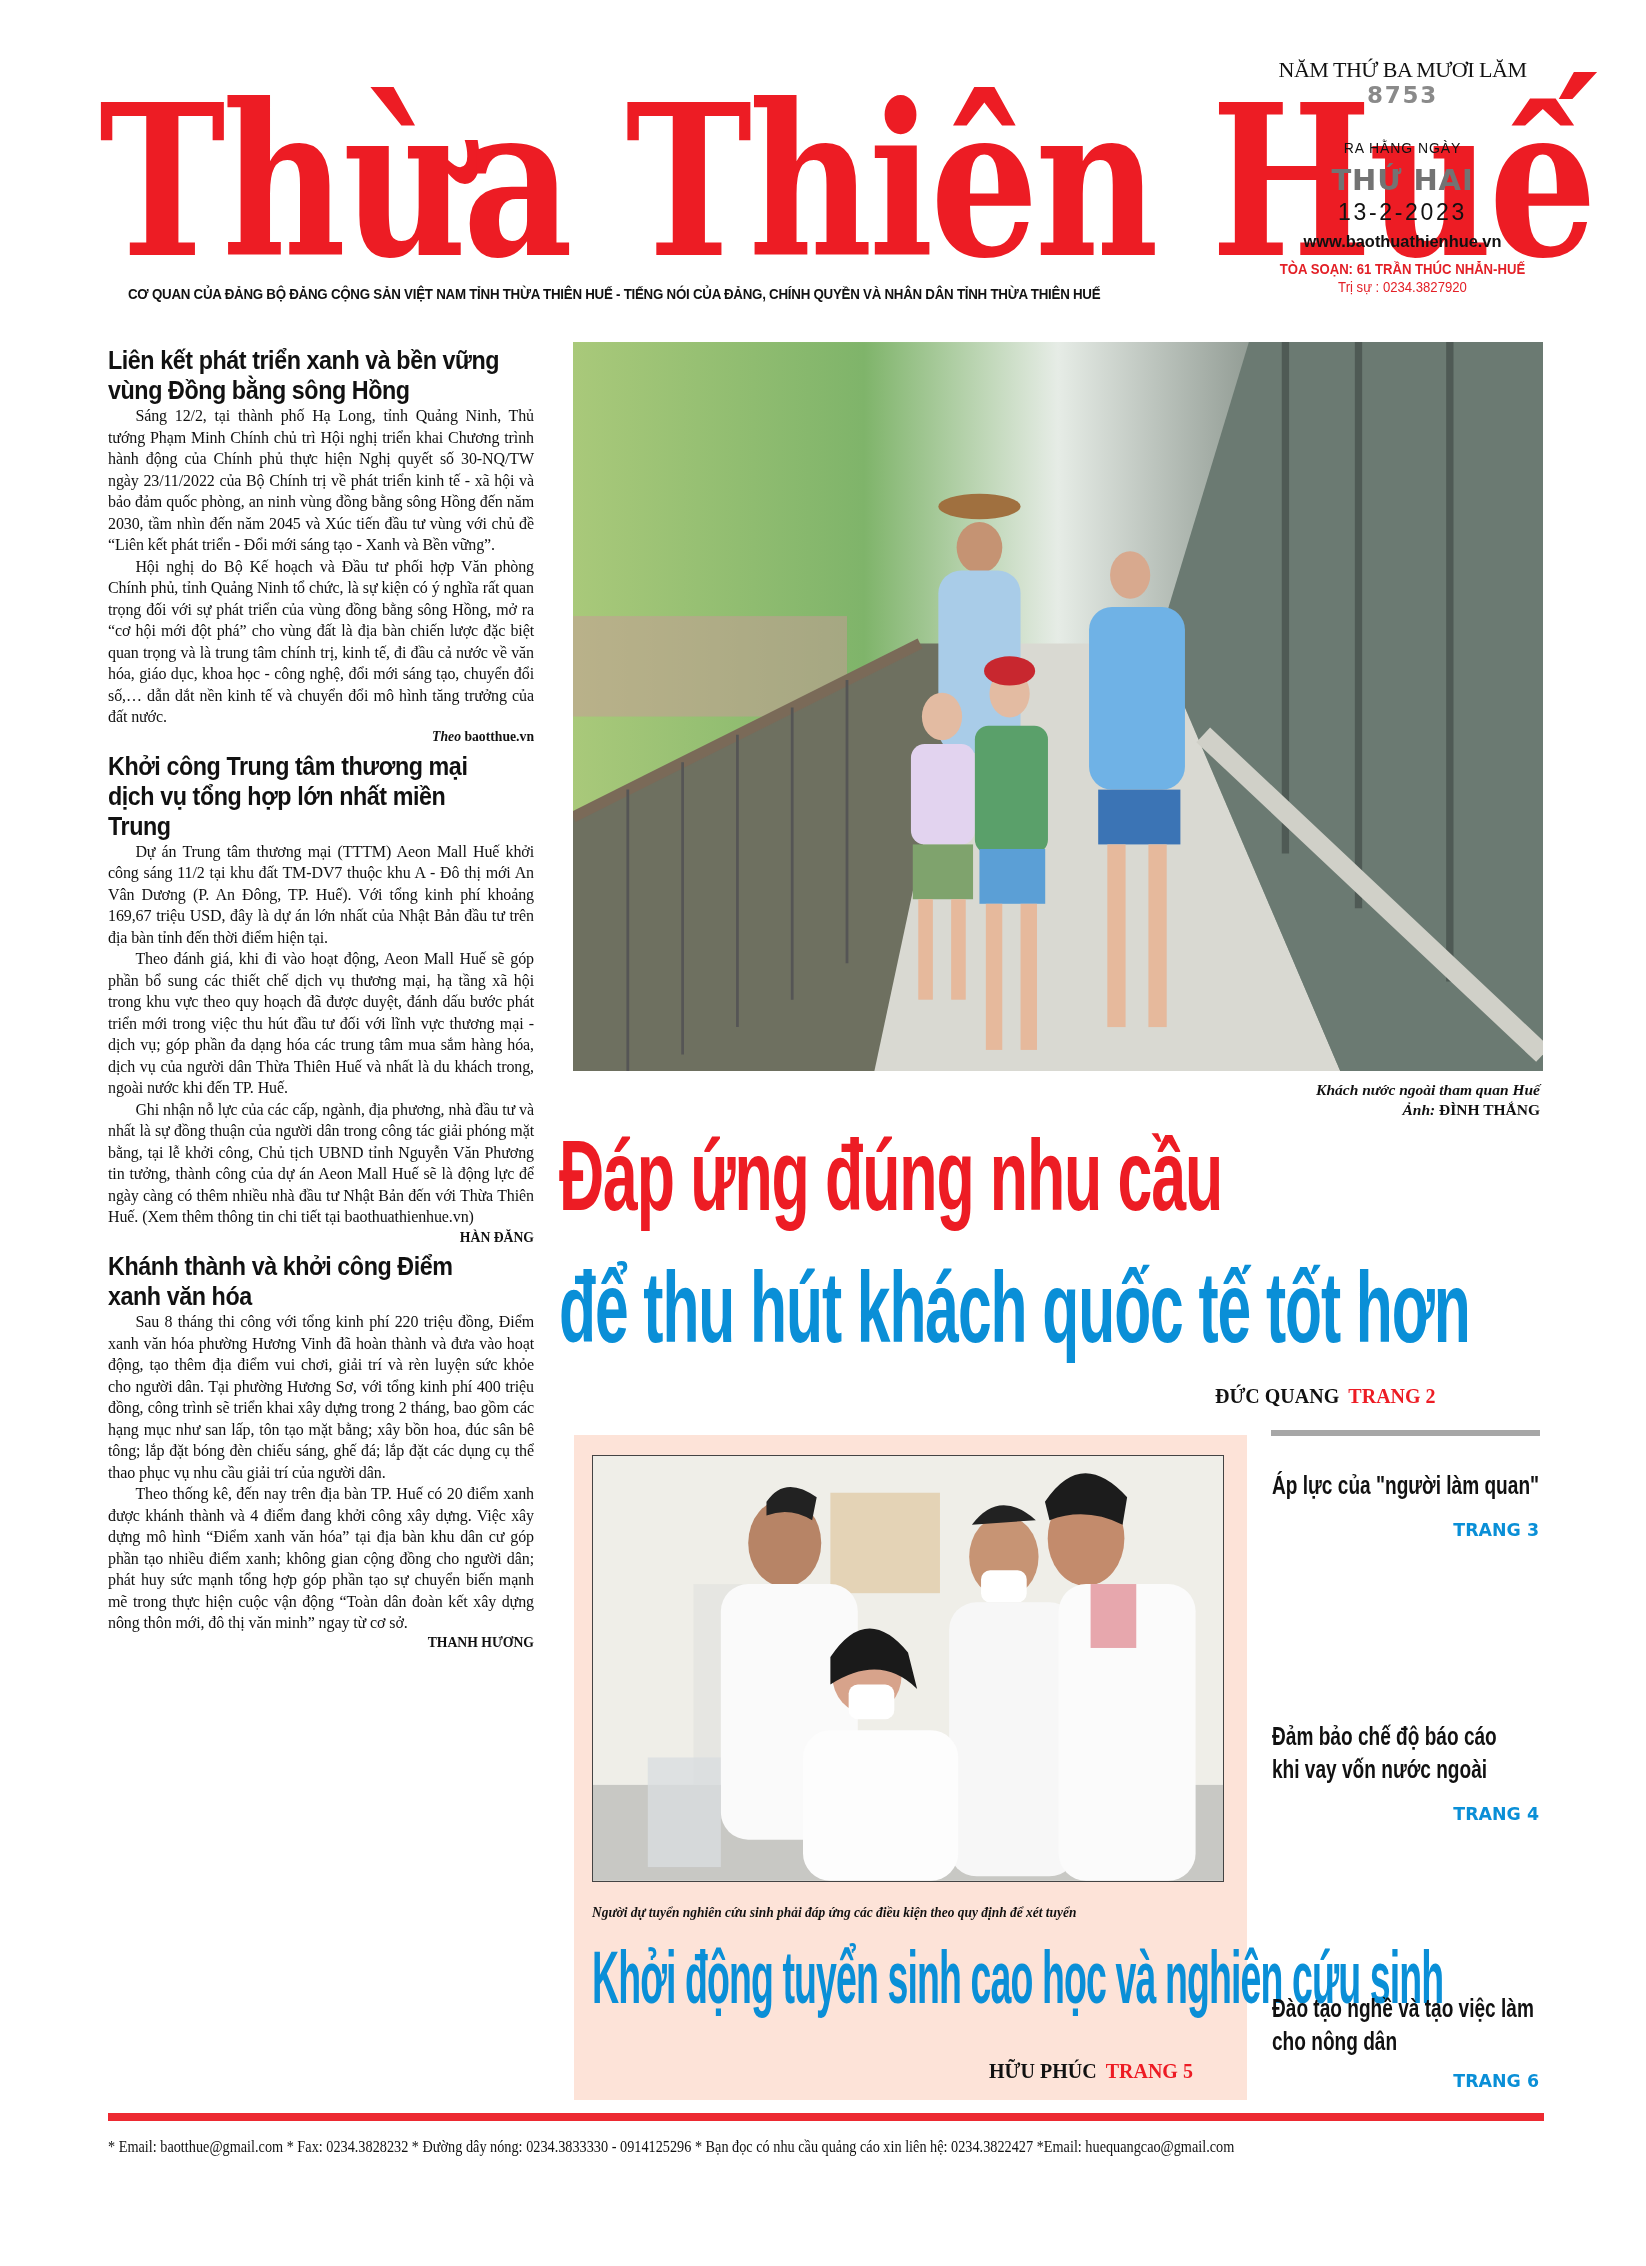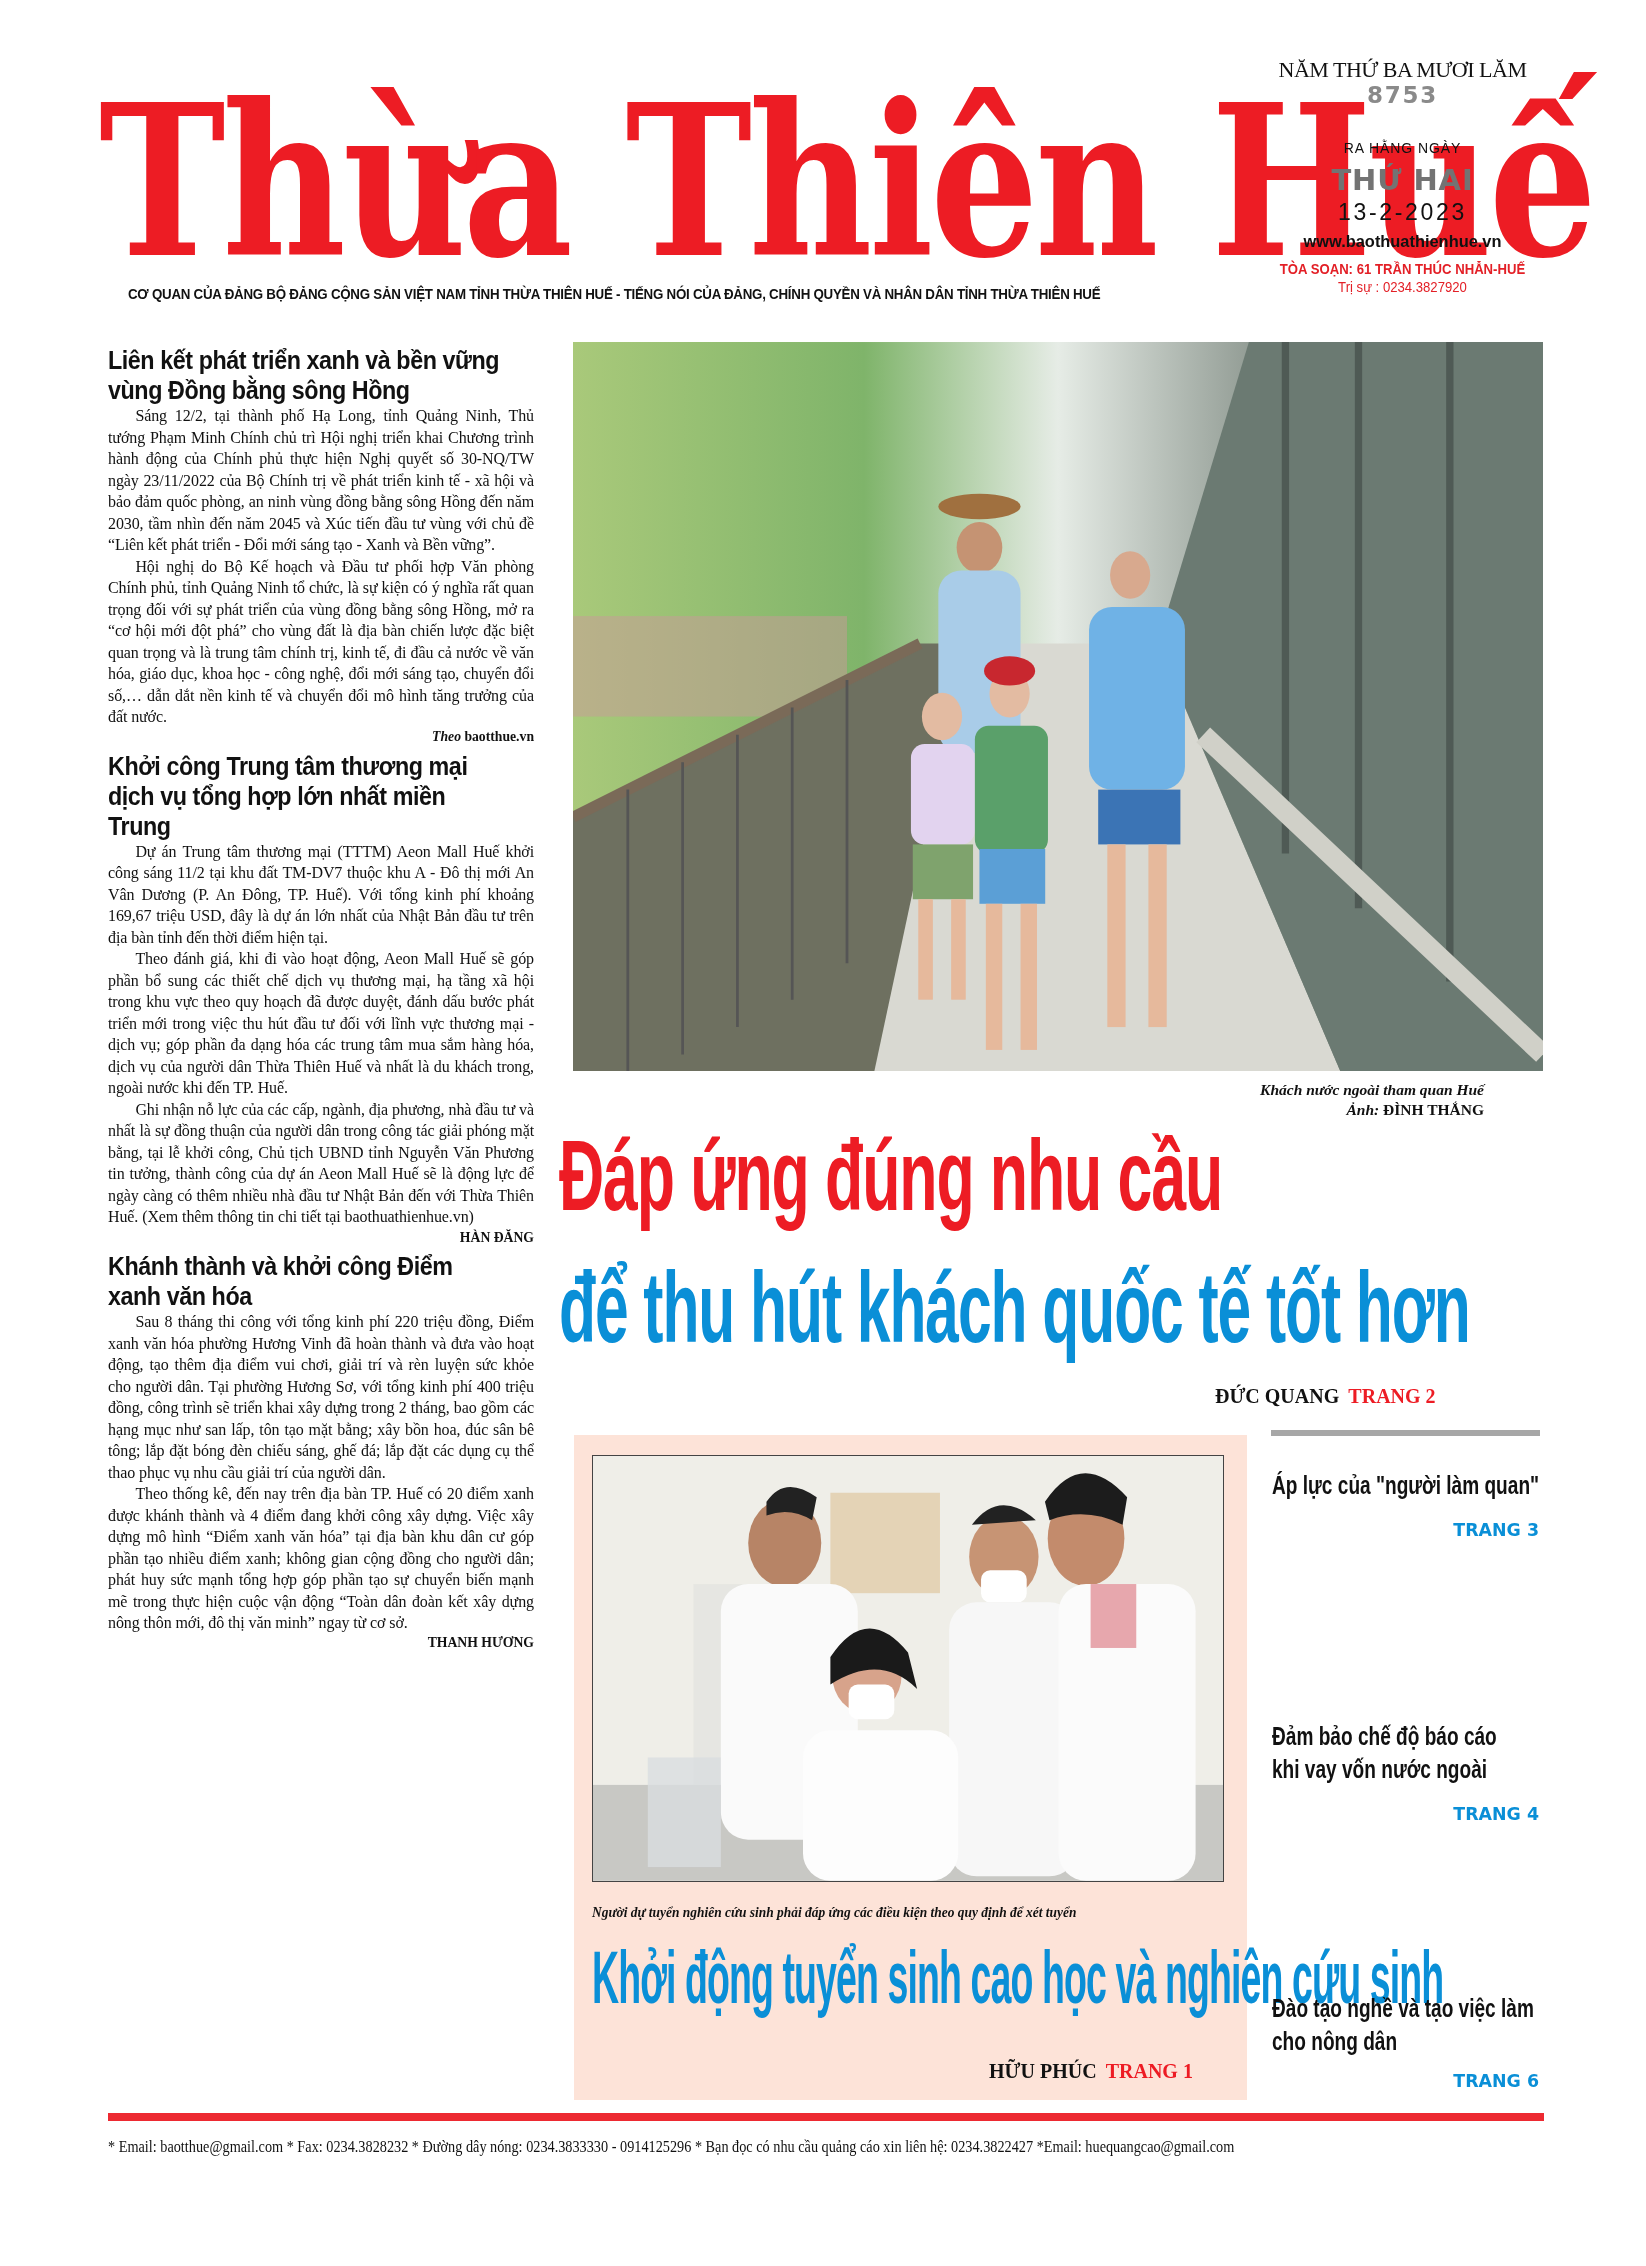--- a/index.html
+++ b/index.html
@@ -21,21 +21,21 @@
 
   
   .leftcol { left: 108px; top: 345px; width: 426px; }
   .hl { font-family: "Liberation Sans", sans-serif; font-weight: bold; font-size: 26.5px; line-height: 30px; letter-spacing: -0.5px; transform: scaleX(0.88); transform-origin: left top; width: 114%; margin: 0; }
   .body-p { font-family: "Liberation Serif", serif; font-size: 16px; line-height: 21.5px; text-align: justify; margin: 0; text-indent: 27.4px; letter-spacing: -0.1px; }
   .byline { font-family: "Liberation Serif", serif; font-weight: bold; font-size: 13.7px; text-align: right; margin: 1.8px 0 5.5px 0; }
   .byline i { font-weight: bold; }
 
   
   .photo1 { left: 573px; top: 342px; width: 970px; height: 729px; overflow: hidden; background: linear-gradient(90deg, #b9d08a 0%, #8fbf6a 18%, #d7d8c8 40%, #e8ede8 50%, #7f8a80 70%, #6e7b72 100%); }
-  .cap1 { left: 1132px; top: 1080px; width: 352px; text-align: right; font-family: "Liberation Serif", serif; font-size: 15.5px; line-height: 20px; font-weight: bold; }
+  .cap1 { left: 1188px; top: 1080px; width: 352px; text-align: right; font-family: "Liberation Serif", serif; font-size: 15.5px; line-height: 20px; font-weight: bold; }
   .cap1 .it { font-style: italic; }
 
   
   .main-hl1 { left: 559px; top: 1120px; font-family: "Liberation Sans", sans-serif; font-weight: bold; font-size: 101px; line-height: 110px; color: #ed1c24; white-space: nowrap; transform: scaleX(0.62); transform-origin: left top; letter-spacing: -1.8px; }
   .main-hl2 { left: 559px; top: 1252px; font-family: "Liberation Sans", sans-serif; font-weight: bold; font-size: 101px; line-height: 110px; color: #0a8fd7; white-space: nowrap; transform: scaleX(0.6); transform-origin: left top; letter-spacing: -1.8px; }
   .main-by { left: 1215px; top: 1385px; font-family: "Liberation Serif", serif; font-weight: bold; font-size: 20px; white-space: nowrap; }
   .main-by .pg { color: #ed1c24; margin-left: 9.1px; }
   .gray-rule { left: 1271px; top: 1430px; width: 269px; height: 6.4px; background: #a7a7a7; }
 
   
@@ -184,21 +184,21 @@
     <ellipse cx="300" cy="240" rx="38" ry="42" fill="#d7a38b"></ellipse>
     <path d="M260 220 q40 -60 85 -5 l10 40 q-40 -40 -95 -5z" fill="#1a1a1a"></path>
     <rect x="280" y="250" width="50" height="38" rx="10" fill="#ffffff"></rect>
     <rect x="230" y="300" width="170" height="165" rx="30" fill="#fdfdfd"></rect>
     <rect x="60" y="330" width="80" height="120" fill="#d9dde0" opacity="0.8"></rect>
   </svg>
 </div>
 <div class="abs cap2">Người dự tuyển nghiên cứu sinh phải đáp ứng các điều kiện theo quy định để xét tuyển</div>
 <div class="abs box-hl">Khởi động tuyển sinh cao học và nghiên cứu sinh</div>
 <div class="abs box-by">
-  <span>HỮU PHÚC</span><span class="pg">TRANG 1</span>
+  <span>HỮU PHÚC</span><span class="pg">TRANG 5</span>
 </div>
 
 <div class="abs teaser" style="top:1469px;">
   <div class="teaser-hl">Áp lực của "người làm quan"</div>
   <div class="teaser-pg">TRANG 3</div>
 </div>
 <div class="abs teaser" style="top:1720px;">
   <div class="teaser-hl">Đảm bảo chế độ báo cáo</div>
   <div class="teaser-hl">khi vay vốn nước ngoài</div>
   <div class="teaser-pg">TRANG 4</div>

